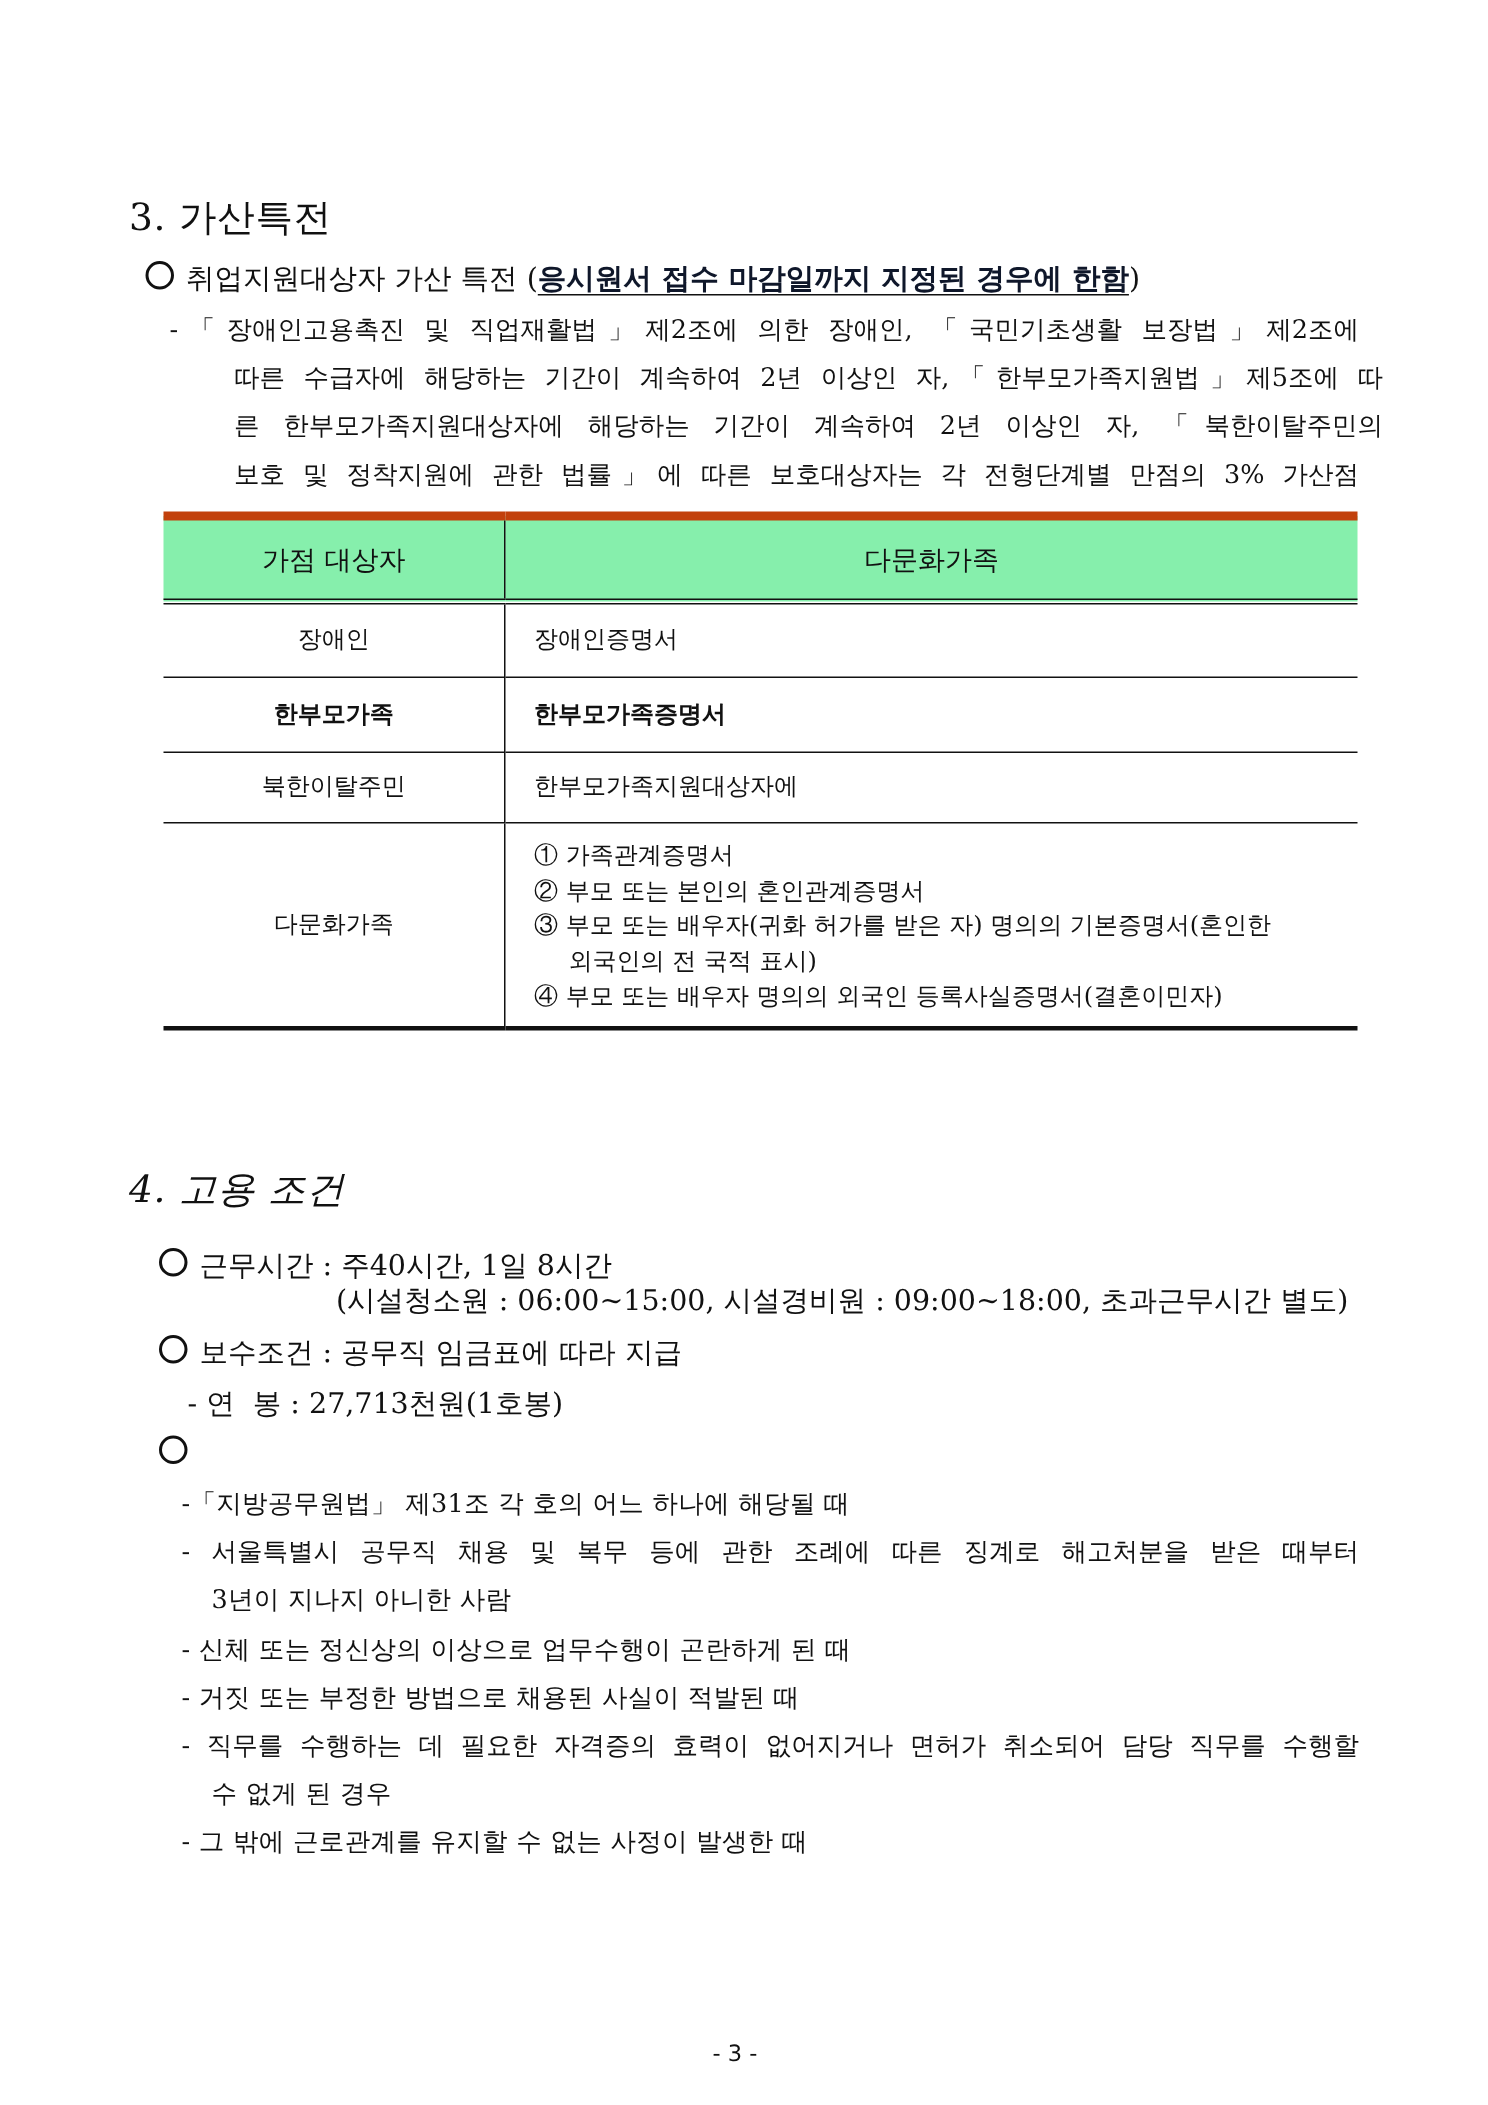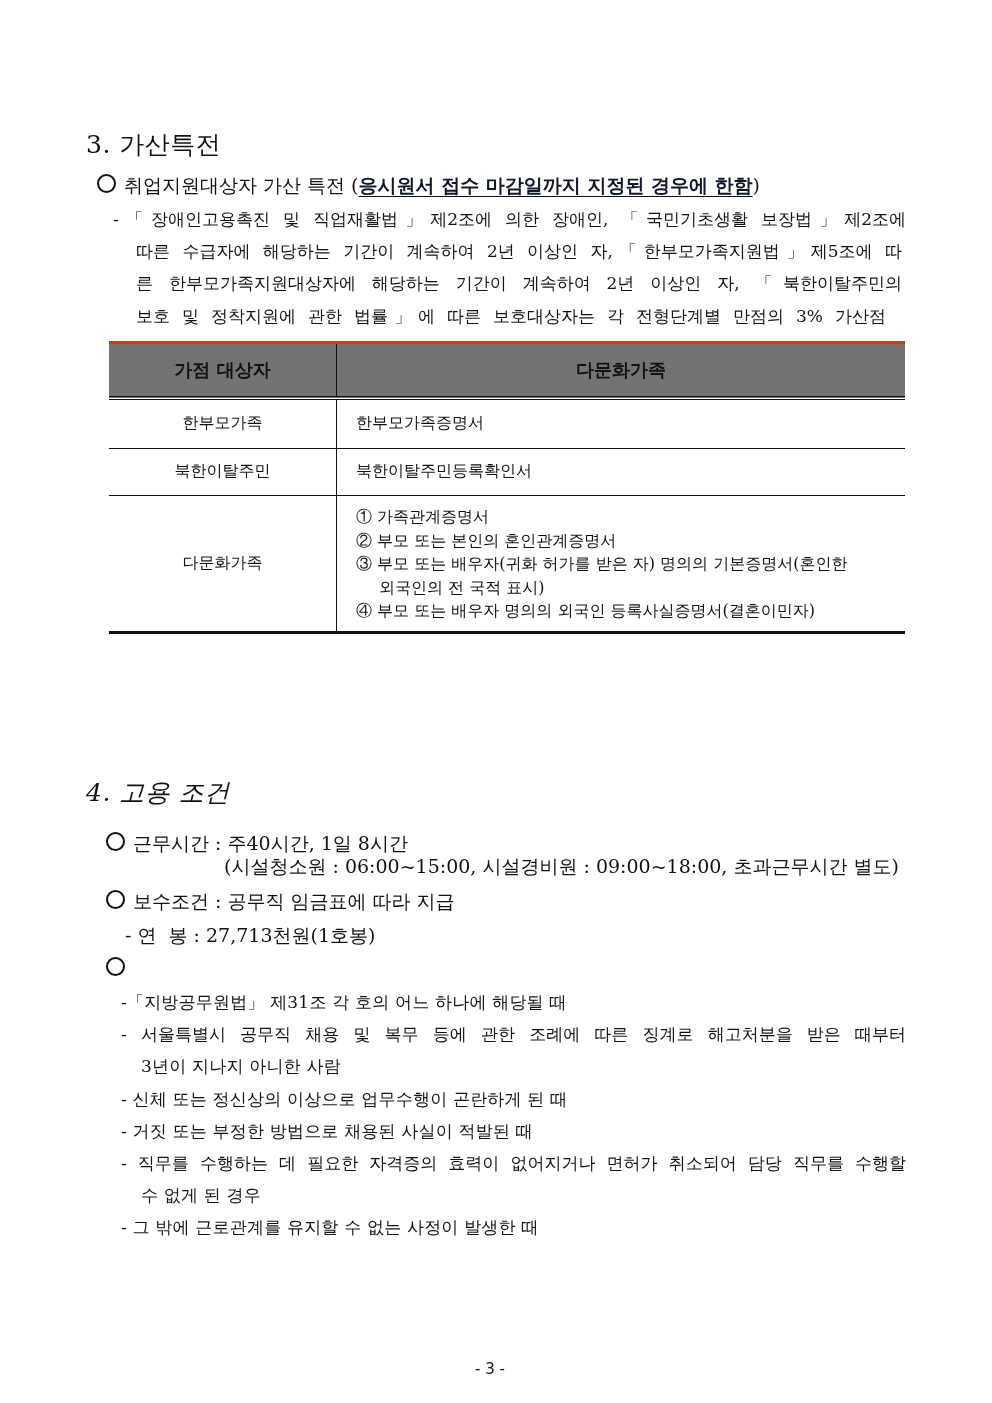--- a/index.html
+++ b/index.html
@@ -5,34 +5,34 @@
   html, body { margin: 0; padding: 0; background: #ffffff; }
   body {
     width: 992px; height: 1403px; position: relative; overflow: hidden;
     font-family: "DejaVu Serif", "Liberation Serif", serif;
     color: #111;
   }
   .abs { position: absolute; white-space: nowrap; text-align: right; }
   .h-section { font-size: 25px; letter-spacing: 0.5px; }
   .l1 { font-size: 19px; }
   .body-text { font-size: 17px; letter-spacing: 0.2px; }
-  .justify-line { position: absolute; left: 136px; width: 766px; font-size: 17px; text-align-last: justify; text-align: justify; white-space: nowrap; }
+  .justify-line { position: absolute; left: 156px; width: 766px; font-size: 17px; text-align-last: justify; text-align: justify; white-space: nowrap; }
   .highlight {
     color: #0f172a; font-weight: bold; text-decoration: underline;
     text-decoration-color: #111; text-underline-offset: 4px;
   }
   .circle { display: inline-block; width: 15px; height: 15px; border: 2px solid #111; border-radius: 50%; vertical-align: -1px; margin-right: 8px; }
 
   table.docs {
     position: absolute; left: 109px; top: 341px; width: 796px;
     border-collapse: collapse; font-size: 16px;
   }
   table.docs th {
-    background: #737373; font-weight: bold; font-size: 18px;
-    height: 50px; border-top: 3px solid #c2410c;
+    background: #86efac; font-weight: normal; font-size: 18px;
+    height: 50px; border-top: 6px solid #c2410c;
     border-bottom: 4px double #111;
   }
   table.docs td { border-top: 1px solid #111; padding: 0; }
   table.docs th.c1, table.docs td.c1 { width: 225px; border-right: 1px solid #111; text-align: center; }
   table.docs td.c2 { padding-left: 19px; text-align: left; }
   table.docs tr.last td { border-bottom: 3px solid #111; }
   .doclist { line-height: 23.5px; padding: 6px 0 4px 0; }
   .doclist .item { display: block; }
   .doclist .cont { display: block; padding-left: 23px; }
   .page-num { font-family: "DejaVu Sans", "Liberation Sans", sans-serif; font-size: 15px; }
@@ -53,26 +53,30 @@
 
 <table class="docs">
   <thead>
     <tr>
       <th class="c1">가점 대상자</th>
       <th>다문화가족</th>
     </tr>
   </thead>
   <tbody>
     <tr style="height:50px;">
+      <td class="c1">장애인</td>
+      <td class="c2">장애인증명서</td>
+    </tr>
+    <tr style="height:50px;font-weight:bold;">
       <td class="c1">한부모가족</td>
       <td class="c2">한부모가족증명서</td>
     </tr>
     <tr style="height:47px;">
       <td class="c1">북한이탈주민</td>
-      <td class="c2">북한이탈주민등록확인서</td>
+      <td class="c2">한부모가족지원대상자에</td>
     </tr>
     <tr class="last" style="height:137px;">
       <td class="c1">다문화가족</td>
       <td class="c2">
         <div class="doclist">
           <span class="item">① 가족관계증명서</span>
           <span class="item">② 부모 또는 본인의 혼인관계증명서</span>
           <span class="item">③ 부모 또는 배우자(귀화 허가를 받은 자) 명의의 기본증명서(혼인한</span>
           <span class="cont">외국인의 전 국적 표시)</span>
           <span class="item">④ 부모 또는 배우자 명의의 외국인 등록사실증명서(결혼이민자)</span>

